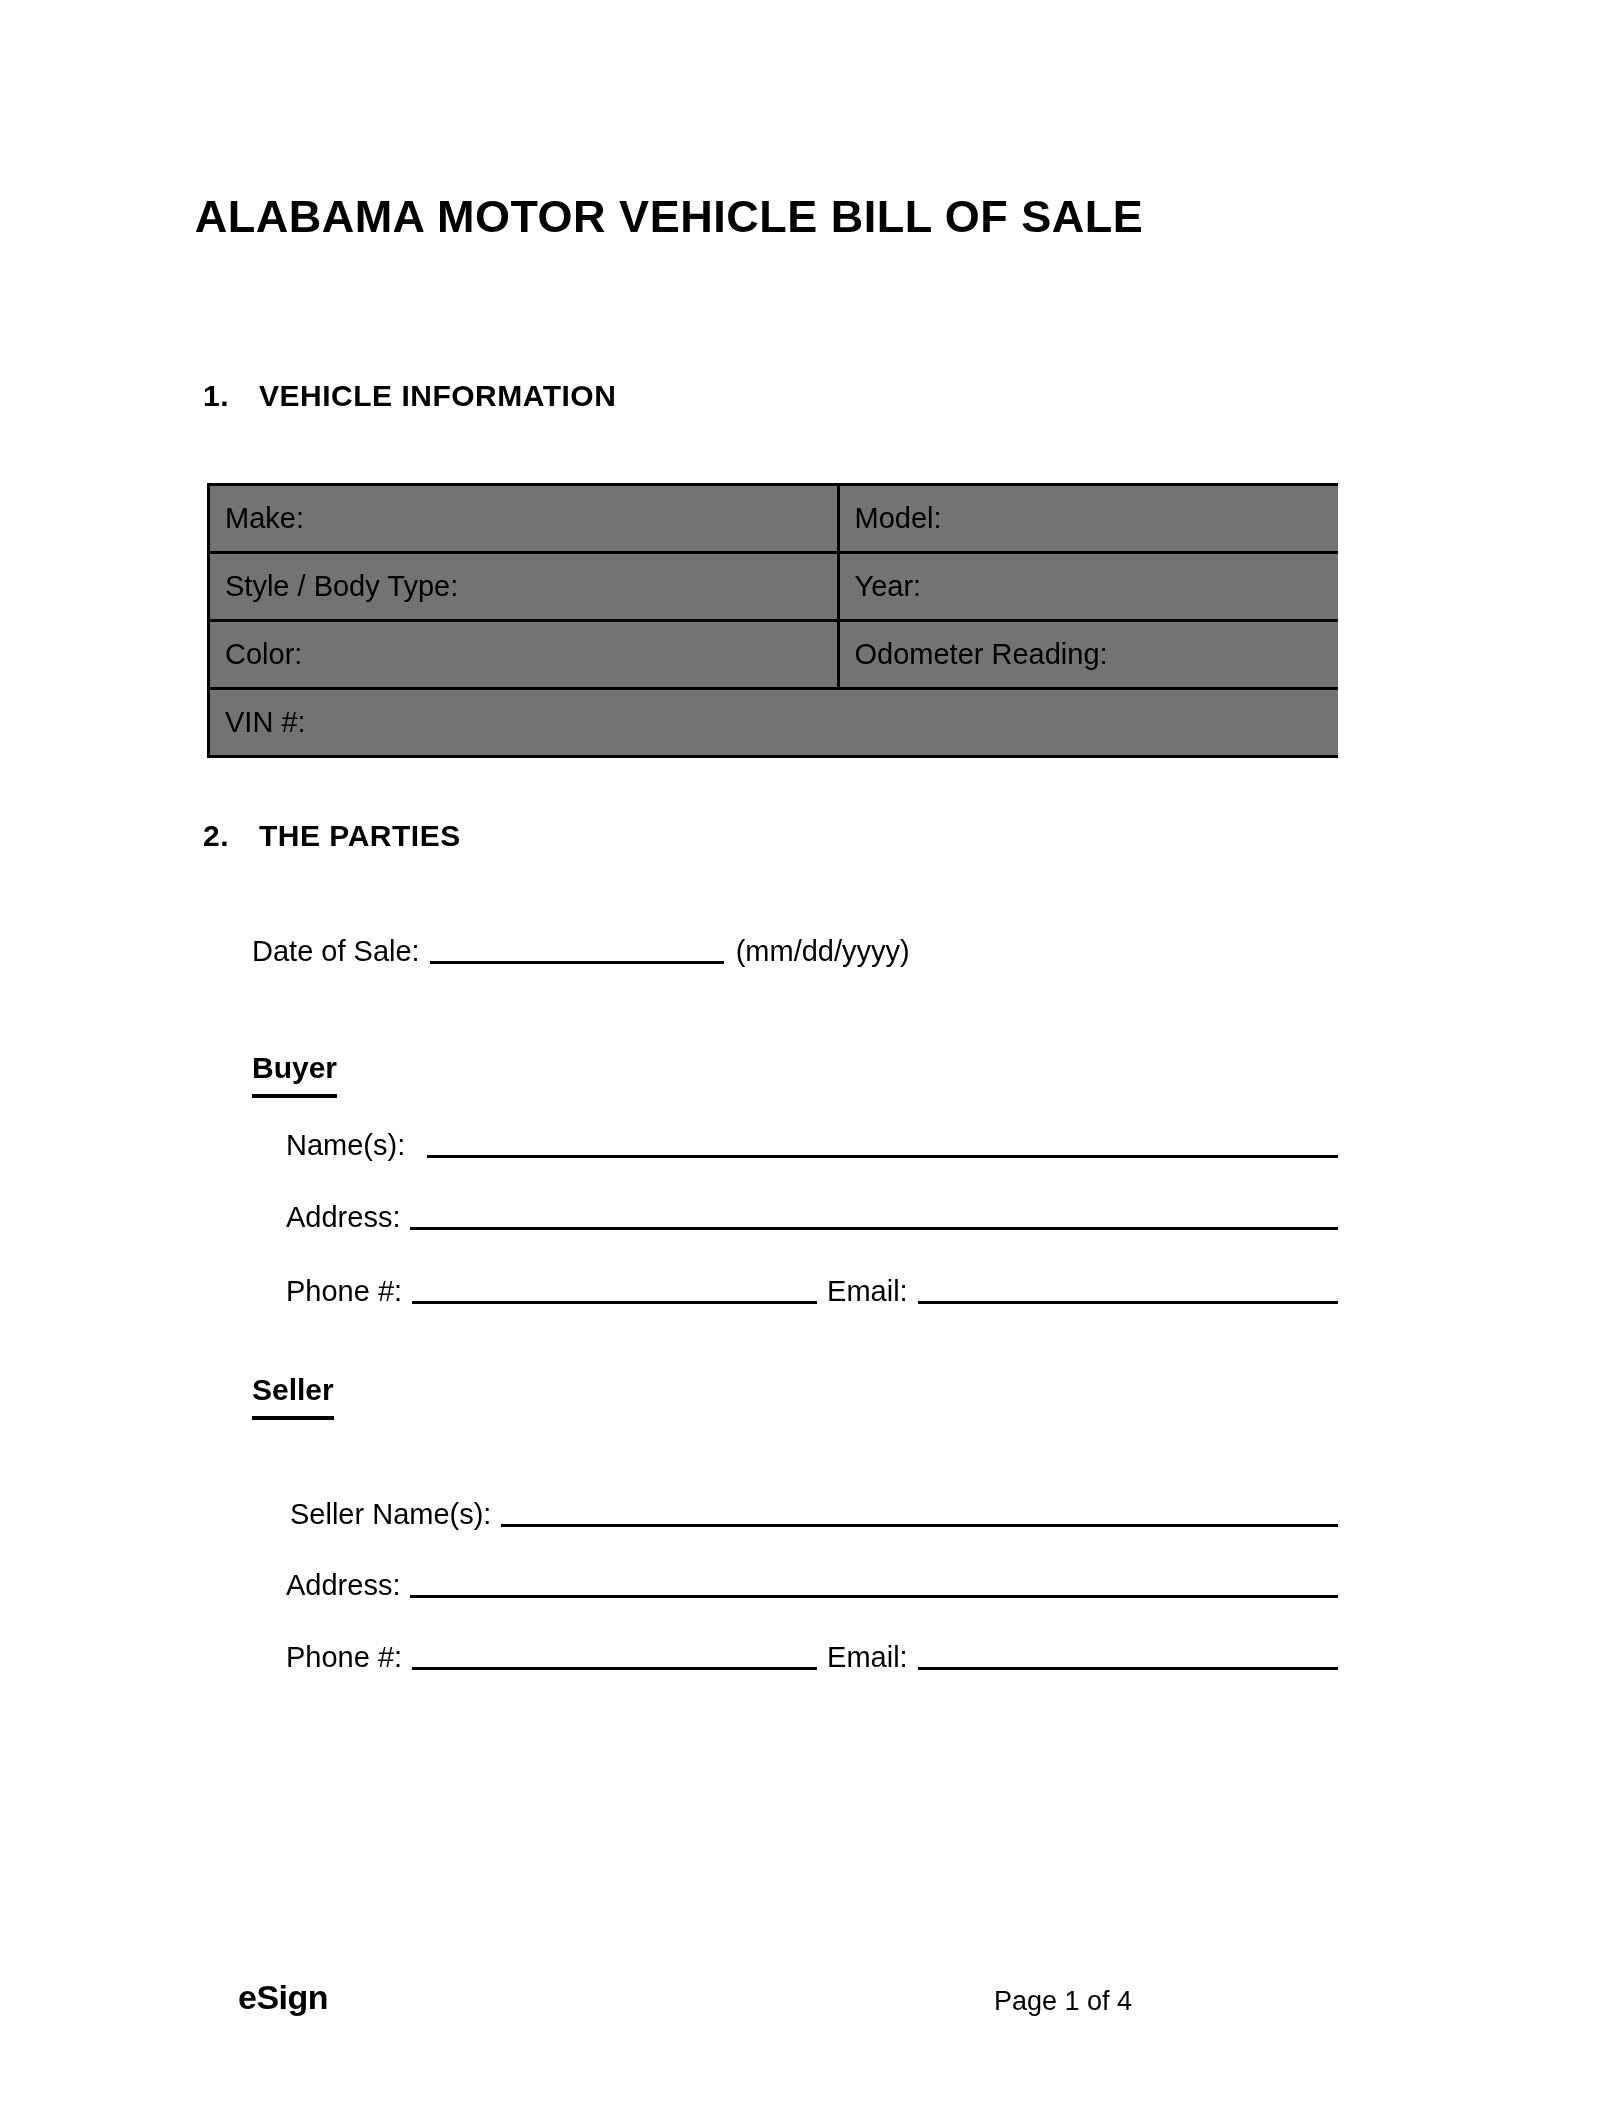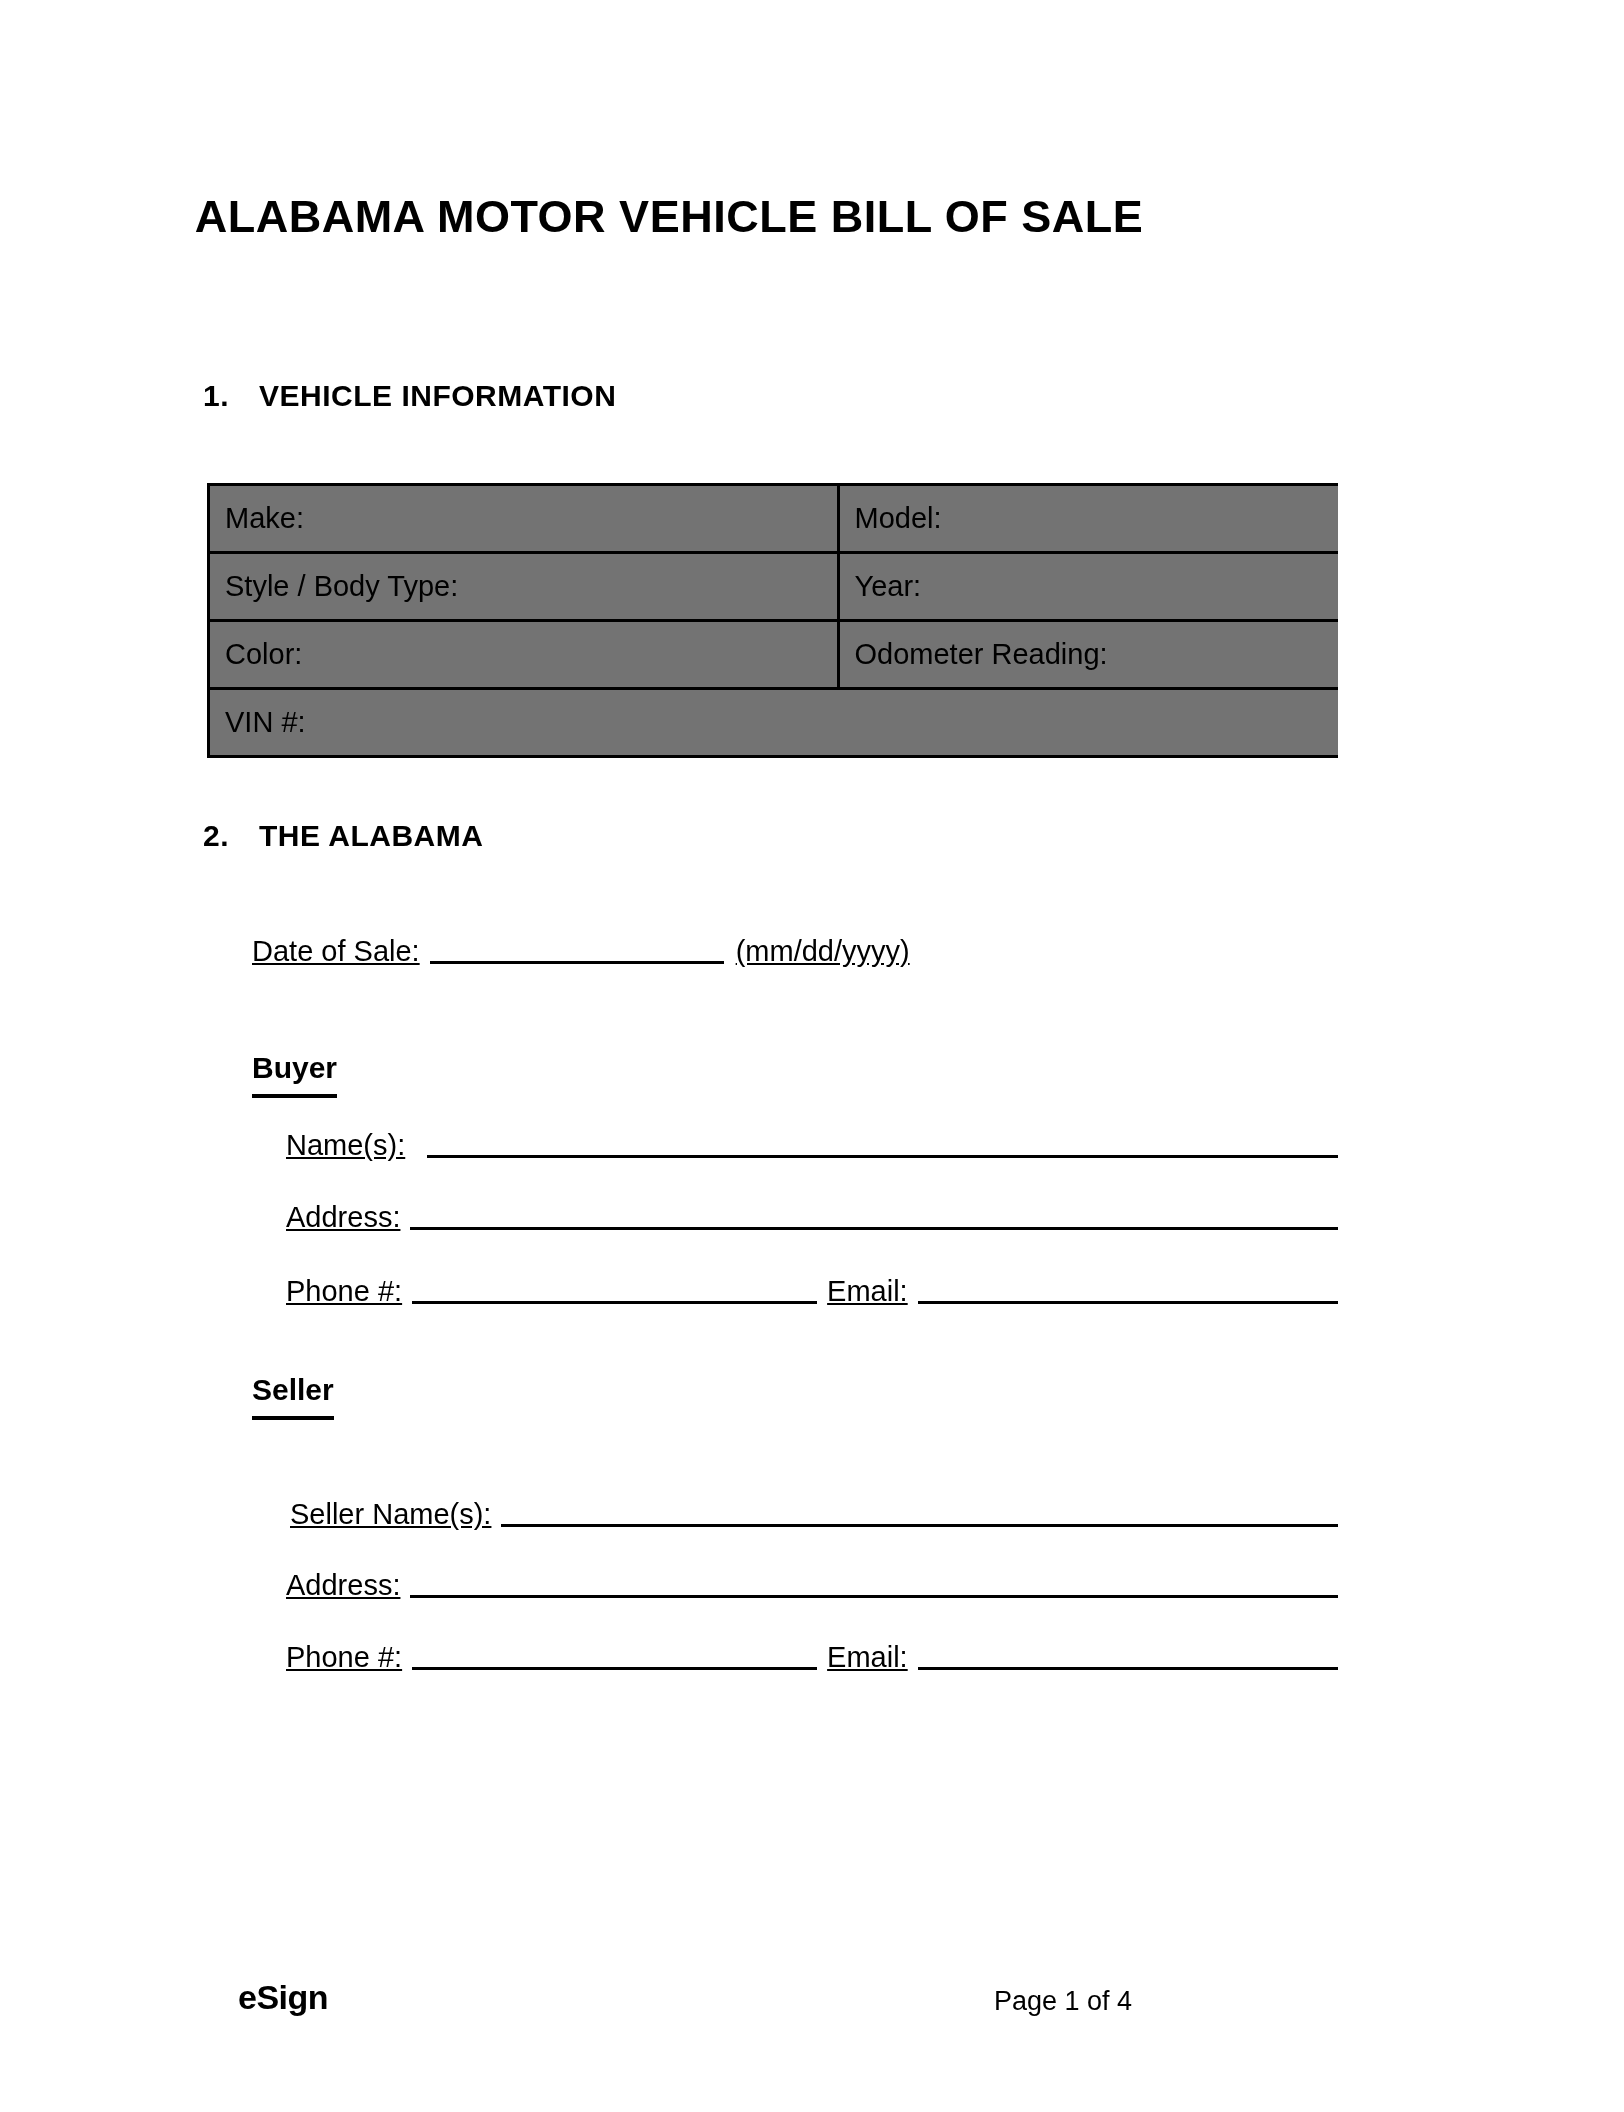--- a/index.html
+++ b/index.html
@@ -57,21 +57,21 @@
   }
 
   .line {
     position: absolute;
     display: flex;
     align-items: flex-end;
     font-size: 29px;
     line-height: 35px;
     white-space: nowrap;
   }
-  .line .lbl { flex: 0 0 auto; text-decoration: underline; }
+  .line .lbl { flex: 0 0 auto; }
   .fill {
     display: block;
     border-bottom: 3px solid #000000;
     margin: 0 0 5px 10px;
     height: 1px;
     align-self: flex-end;
   }
   .fill.grow { flex: 1 1 auto; }
   .fill.fixed { flex: 0 0 auto; }
   .hint { margin-left: 12px; }
@@ -147,21 +147,21 @@
     <tr>
       <td colspan="2">
         <span>VIN #:</span>
         <span></span>
       </td>
     </tr>
   </tbody>
     </table>
 
   <div class="abs sec-head" style="top:818px">
-    <span class="sec-num">2.</span><span>THE ALABAMA</span>
+    <span class="sec-num">2.</span><span>THE PARTIES</span>
   </div>
 
   <div class="line" style="left:252px; top:934px;">
     <span class="lbl">Date of Sale:</span>
     <span class="fill fixed" style="width:294px"></span>
     <span class="lbl hint">(mm/dd/yyyy)</span>
   </div>
 
   <div class="abs" style="left:252px; top:1050px;">
     <span class="party-head">Buyer</span>

